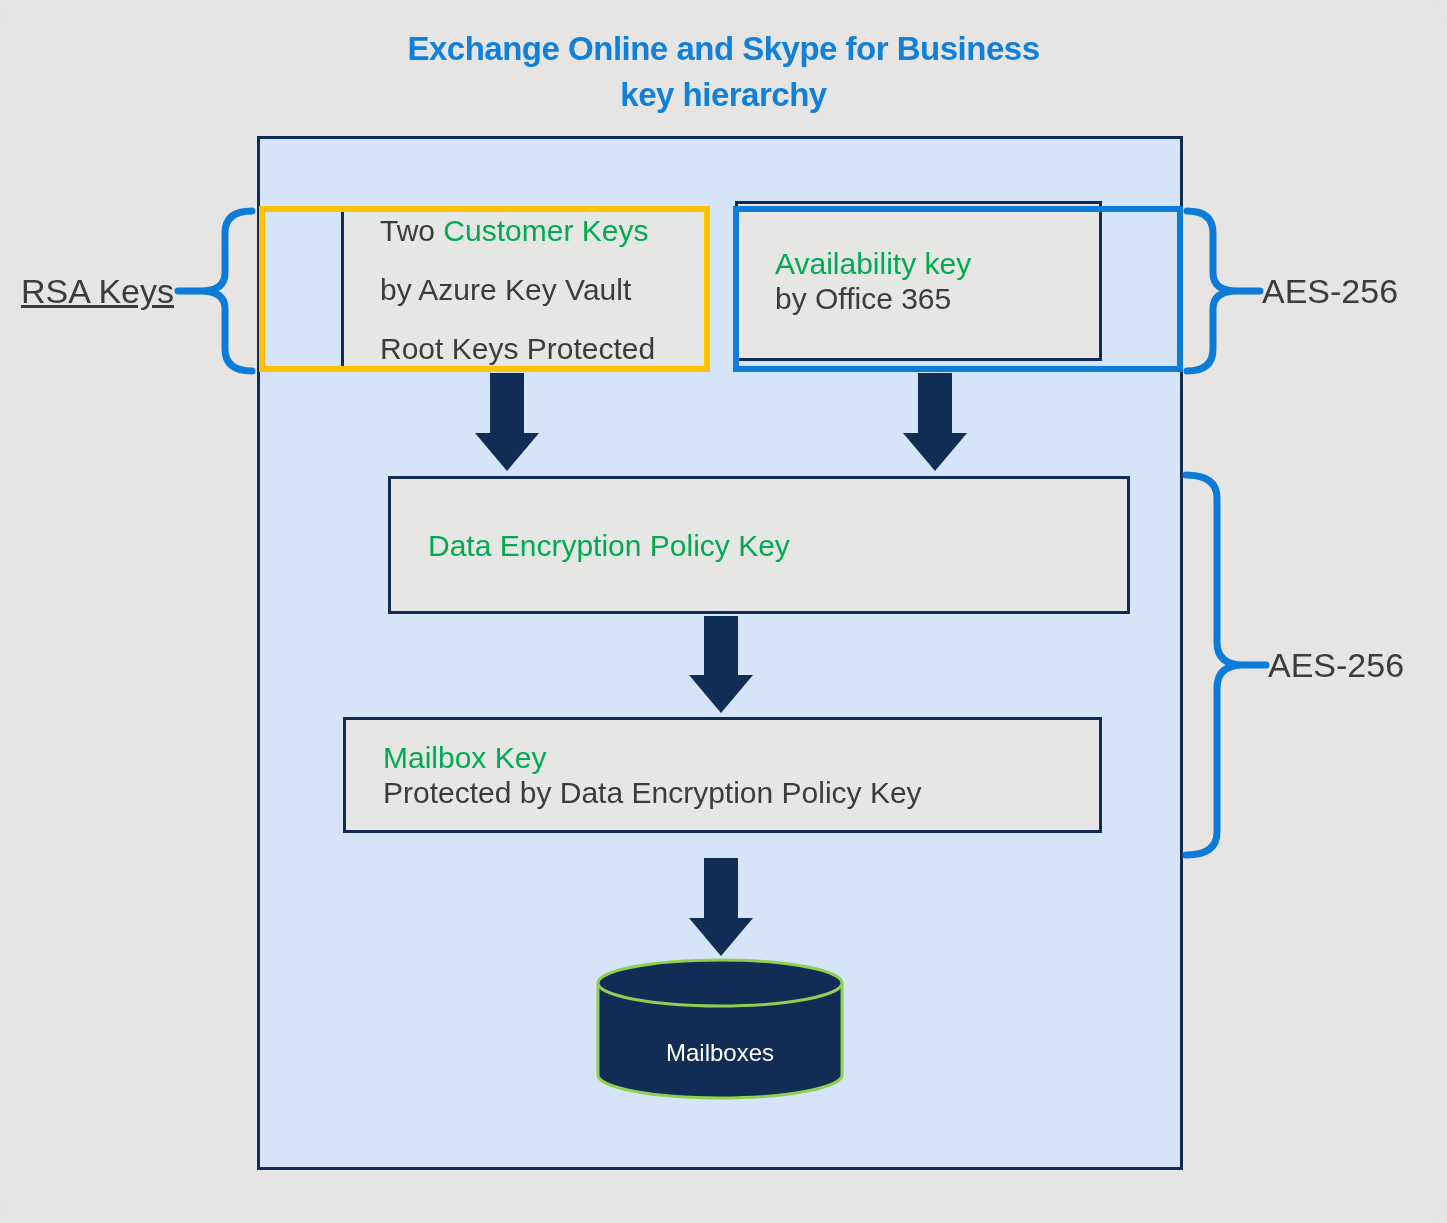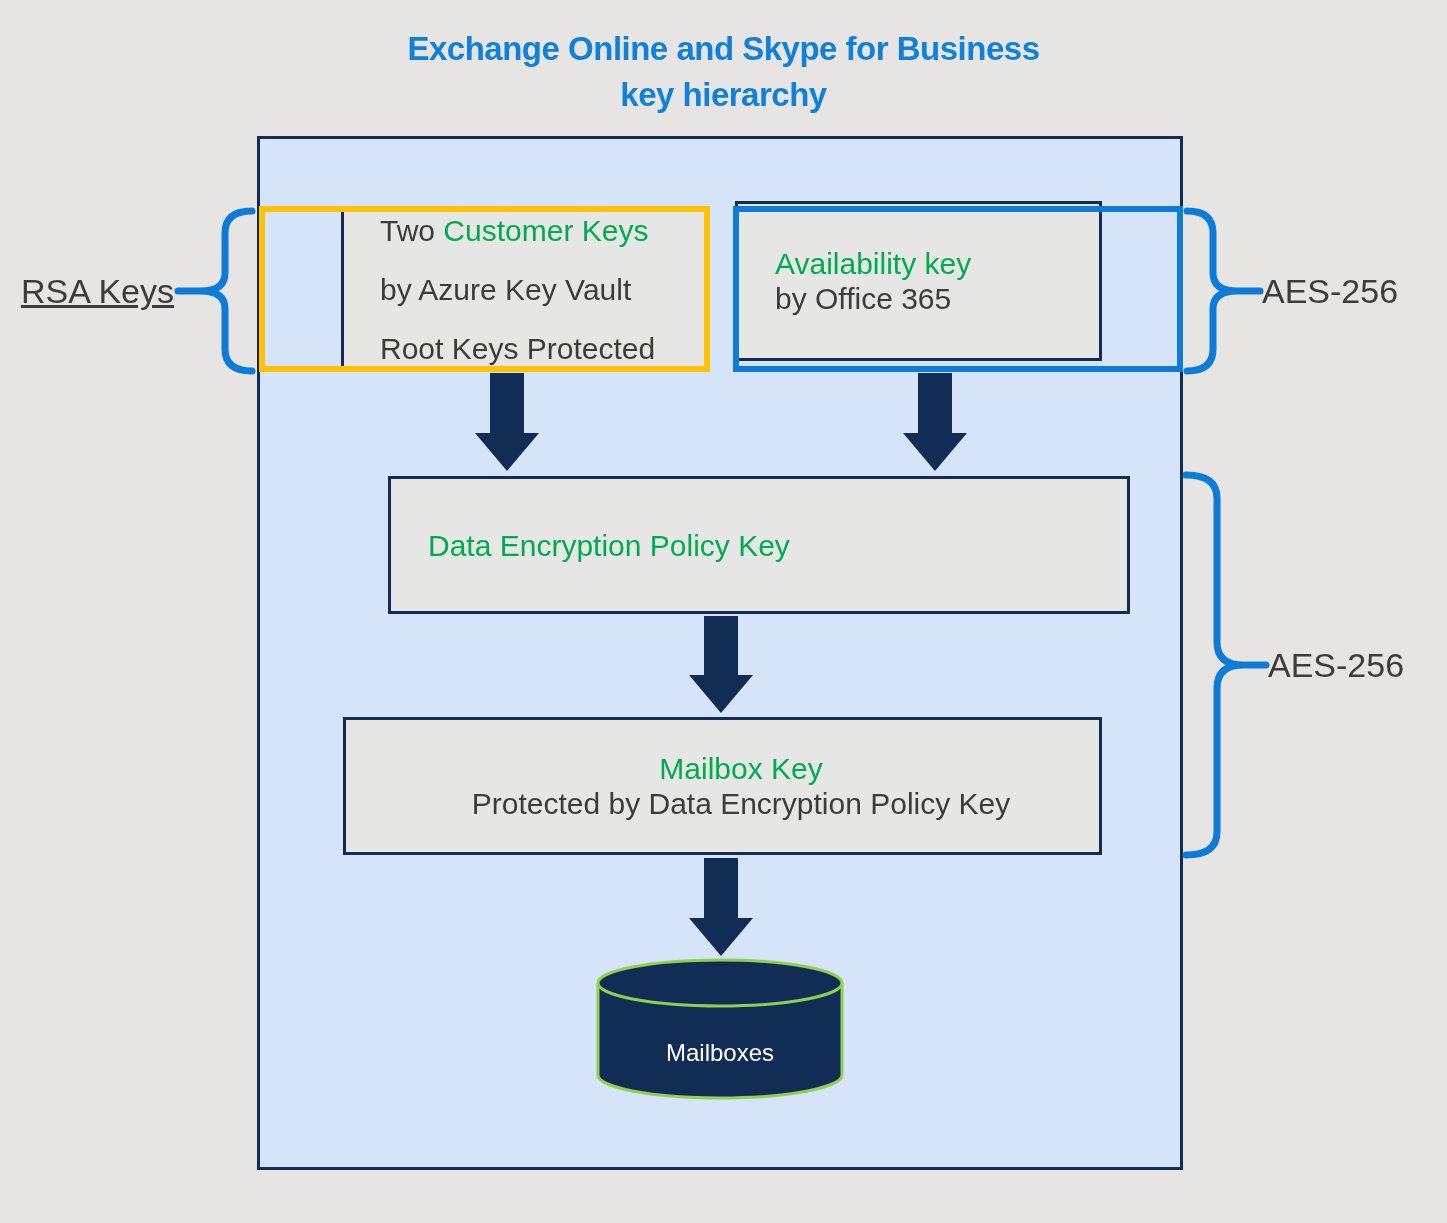--- a/index.html
+++ b/index.html
@@ -20,21 +20,21 @@
 
   .graybox{position:absolute;box-sizing:border-box;background:var(--box-fill,#e6e6e5);
     border:3px solid var(--navy,#112c55);z-index:2;display:flex;flex-direction:column;justify-content:center;
     font-size:30px;line-height:35px;color:var(--text-dark,#3c3c3c);}
   .graybox .ttl{color:var(--green,#00ab50);}
   .graybox .pfx{color:var(--text-dark,#3c3c3c);white-space:pre;}
 
   #box-customer{left:341px;top:209px;width:367px;height:160px;padding-left:36px;gap:24px;}
   #box-availability{left:735px;top:201px;width:367px;height:160px;padding-left:37px;}
   #box-dep{left:343px;top:476px;width:742px;height:138px;padding-left:37px;margin-left:45px;}
-  #box-mailboxkey{left:343px;top:717px;width:759px;height:138px;padding-left:37px;text-align:center;}
+  #box-mailboxkey{left:343px;top:717px;width:759px;height:116px;padding-left:37px;}
 
   .hilite{position:absolute;box-sizing:border-box;background:transparent;z-index:3;}
   #hilite-yellow{left:259px;top:206px;width:451px;height:166px;border:6px solid var(--accent-yellow,#ffc103);}
   #hilite-blue{left:733px;top:206px;width:450px;height:166px;border:6px solid var(--accent-blue,#0d7bd8);}
 
   #shapes{position:absolute;left:0;top:0;width:1447px;height:1223px;z-index:4;pointer-events:none;}
   .arrow{fill:var(--navy,#112c55);stroke:none;}
   .brace{fill:none;stroke:var(--accent-blue,#0d7bd8);stroke-width:7;stroke-linecap:round;stroke-linejoin:round;}
   .cyl{fill:var(--navy,#112c55);stroke:var(--cylinder-green,#90d050);stroke-width:3;}
 

